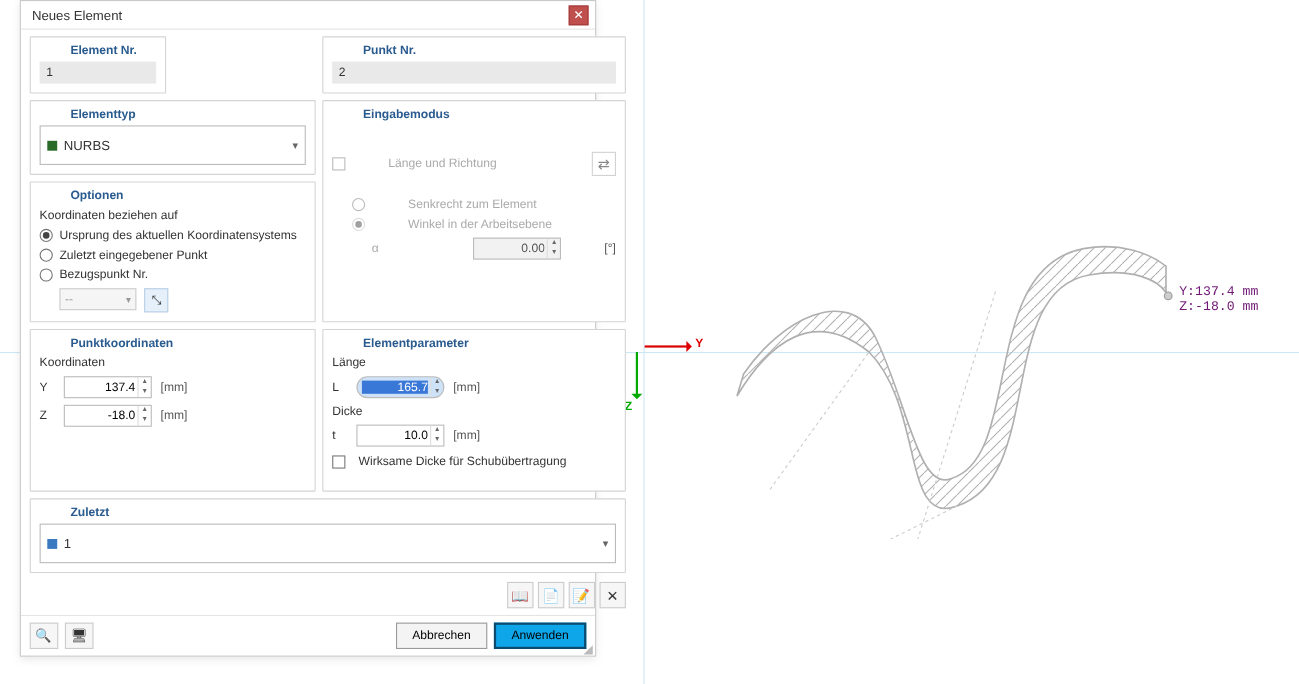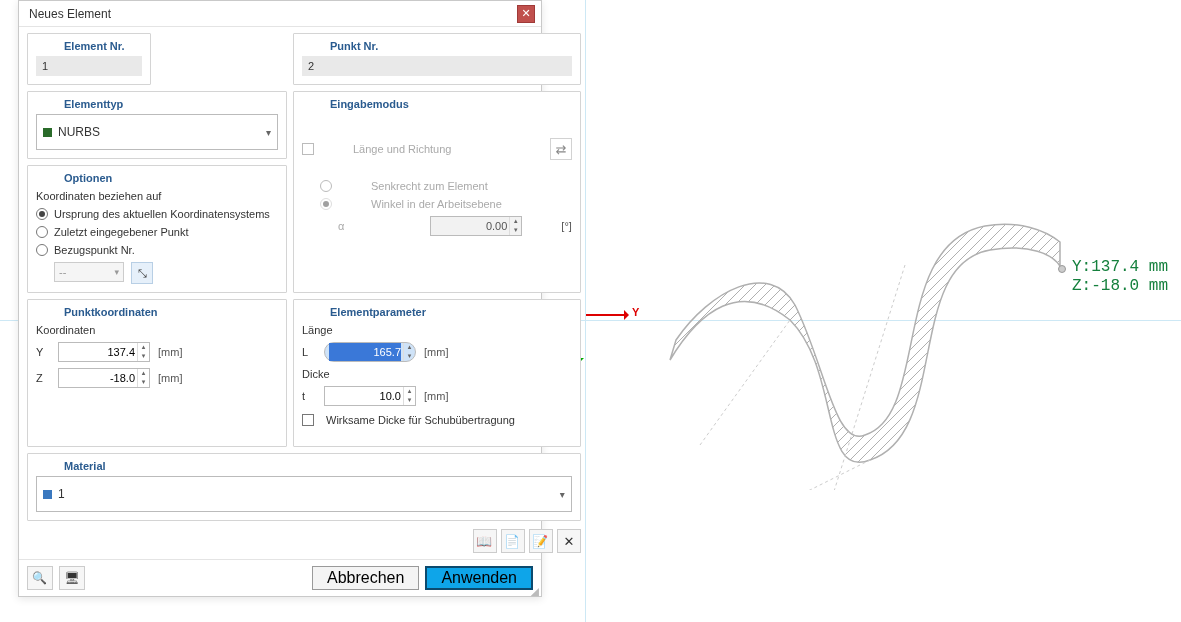--- a/index.html
+++ b/index.html
@@ -9,21 +9,21 @@
 .viewport .axis-h { position: absolute; top: 320px; left: 0; right: 0; height: 1px; background: #cde8f5; }
 .viewport .axis-v { position: absolute; left: 585px; top: 0; bottom: 0; width: 1px; background: #cde8f5; }
 .viewport .origin { position: absolute; top: 316px; left: 580px; }
 .viewport .arrow-y { position: absolute; top: -2px; left: 6px; width: 40px; height: 2px; background: #d00; }
 .viewport .arrow-y::after { content: ""; position: absolute; right: -8px; top: -4px; border: 5px solid transparent; border-left-color: #d00; }
 .viewport .arrow-z { position: absolute; top: 4px; left: -2px; width: 2px; height: 40px; background: #0a0; }
 .viewport .arrow-z::after { content: ""; position: absolute; bottom: -8px; left: -4px; border: 5px solid transparent; border-top-color: #0a0; }
 .viewport .lbl-y { position: absolute; top: -10px; left: 52px; color: #d00; font-size: 11px; font-weight: bold; }
 .viewport .lbl-z { position: absolute; top: 48px; left: -12px; color: #0a0; font-size: 11px; font-weight: bold; }
 .viewport .curve { position: absolute; top: 190px; left: 640px; }
-.viewport .coord-label { position: absolute; top: 258px; left: 1072px; font-family: "Courier New", monospace; font-size: 16px; color: #15803d; line-height: 1.2; white-space: nowrap; }
+.viewport .coord-label { position: absolute; top: 258px; left: 1072px; font-family: "Courier New", monospace; font-size: 12px; color: #701a75; line-height: 1.2; white-space: nowrap; }
 .viewport .endpoint { position: absolute; top: 265px; left: 1058px; width: 8px; height: 8px; border-radius: 50%; background: #ccc; border: 1px solid #999; }
 
 .dialog { position: absolute; top: 0; left: 18px; width: 524px; background: #fff; border: 1px solid #c9c9c9; box-shadow: 0 2px 8px rgba(0,0,0,0.1); }
 .titlebar { display: flex; justify-content: space-between; align-items: center; height: 26px; padding: 0 2px 0 10px; border-bottom: 1px solid #e4e4e4; }
 .titlebar .title { font-size: 12px; color: #333; }
 .close-btn { width: 18px; height: 18px; background: #c0504d; color: #fff; display: flex; align-items: center; justify-content: center; font-size: 11px; cursor: pointer; border: 1px solid #a03a38; margin-right: 4px; }
 
 .content { padding: 6px 8px; display: grid; grid-template-columns: 260px 1fr; gap: 6px; }
 .fieldset { border: 1px solid #d4d4d4; border-radius: 1px; padding: 6px 8px 8px; background: #fff; }
 .fieldset .legend { font-size: 11px; color: #2a5b8f; font-weight: 600; margin-bottom: 4px; padding-left: 28px; }
@@ -41,39 +41,39 @@
 .radio.disabled { border-color: #bbb; }
 .check { width: 12px; height: 12px; border: 1px solid #777; display: inline-block; }
 .check.disabled { border-color: #bbb; }
 
 .small-combo { display: inline-flex; align-items: center; border: 1px solid #ccc; height: 20px; width: 70px; padding: 0 4px; background: #f5f5f5; font-size: 11px; margin-left: 18px; margin-top: 6px; color: #999; }
 .small-combo .chev { margin-left: auto; font-size: 9px; }
 .pick-btn { display: inline-flex; align-items: center; justify-content: center; width: 22px; height: 22px; border: 1px solid #b8cfe5; background: #e6f0fa; margin-left: 4px; vertical-align: top; margin-top: 6px; font-size: 11px; cursor: pointer; }
 
 .param-row { display: flex; align-items: center; gap: 8px; margin-top: 6px; font-size: 11px; }
 .param-row .plabel { width: 14px; }
-.spin { display: flex; border: 1px solid #bbb; height: 20px; width: 92px; background: #fff; padding: 0 14px 0 4px; text-align: right; position: relative; font-size: 11px; }
+.spin { display: flex; align-items: center; border: 1px solid #bbb; height: 20px; width: 80px; background: #fff; padding: 0 14px 0 4px; text-align: right; position: relative; font-size: 11px; }
 .spin.sel { background: #cfe3f8; border-radius: 10px; }
 .spin input { border: none; width: 100%; text-align: right; font-size: 11px; background: transparent; outline: none; font-family: inherit; }
 .spin .spbtns { position: absolute; right: 0; top: 0; bottom: 0; width: 12px; display: flex; flex-direction: column; border-left: 1px solid #ddd; }
 .spin .spbtns span { flex: 1; font-size: 7px; line-height: 8px; text-align: center; color: #666; cursor: pointer; }
 .unit { color: #555; font-size: 11px; }
 
 .mode-icon { width: 22px; height: 22px; border: 1px solid #d2d2d2; display: flex; align-items: center; justify-content: center; font-size: 13px; color: #888; float: right; }
 .sub-indent { margin-left: 18px; }
 .disabled-text { color: #aaa; gap: 39px; }
 
 .full-row { grid-column: 1 / -1; }
 .toolbar-row { grid-column: 1 / -1; display: flex; justify-content: flex-end; gap: 4px; padding: 2px 0 0; }
 .tool-btn { width: 24px; height: 24px; border: 1px solid #ccc; background: #f6f6f6; display: flex; align-items: center; justify-content: center; font-size: 13px; cursor: pointer; }
 
 .footer { display: flex; align-items: center; padding: 6px 8px; border-top: 1px solid #e4e4e4; gap: 6px; }
 .footer .ftool { width: 26px; height: 24px; border: 1px solid #ccc; background: #f6f6f6; display: flex; align-items: center; justify-content: center; cursor: pointer; }
 .footer .spacer { flex: 1; }
-.btn { height: 24px; padding: 0 14px; border: 1px solid #9a9a9a; background: #f4f4f4; font-size: 16px; cursor: pointer; }
+.btn { height: 24px; padding: 0 14px; border: 1px solid #9a9a9a; background: #f4f4f4; font-size: 11px; cursor: pointer; }
 .btn.primary { border: 2px solid #0c4a6e; background: #0ea5e9; }
 .gripper { position: absolute; right: 2px; bottom: 2px; font-size: 11px; color: #bbb; line-height: 6px; }
 </style>
 </head>
 <body>
 
 <div class="viewport">
   <div class="axis-h"></div>
   <div class="axis-v"></div>
 
@@ -245,21 +245,21 @@
         </div>
         <span class="unit">[mm]</span>
       </div>
       <div class="check-row" style="margin-top:8px;gap:12px;">
         <span class="check"></span>
         <span>Wirksame Dicke für Schubübertragung</span>
       </div>
     </div>
 
     <div class="fieldset full-row">
-      <div class="legend">Material</div>
+      <div class="legend">Zuletzt</div>
       <div class="dropdown">
         <span class="sq blue"></span>
         <span>1</span>
         <span class="chev">▾</span>
       </div>
     </div>
 
     <div class="toolbar-row">
       <div class="tool-btn">
           <span>📖</span>

